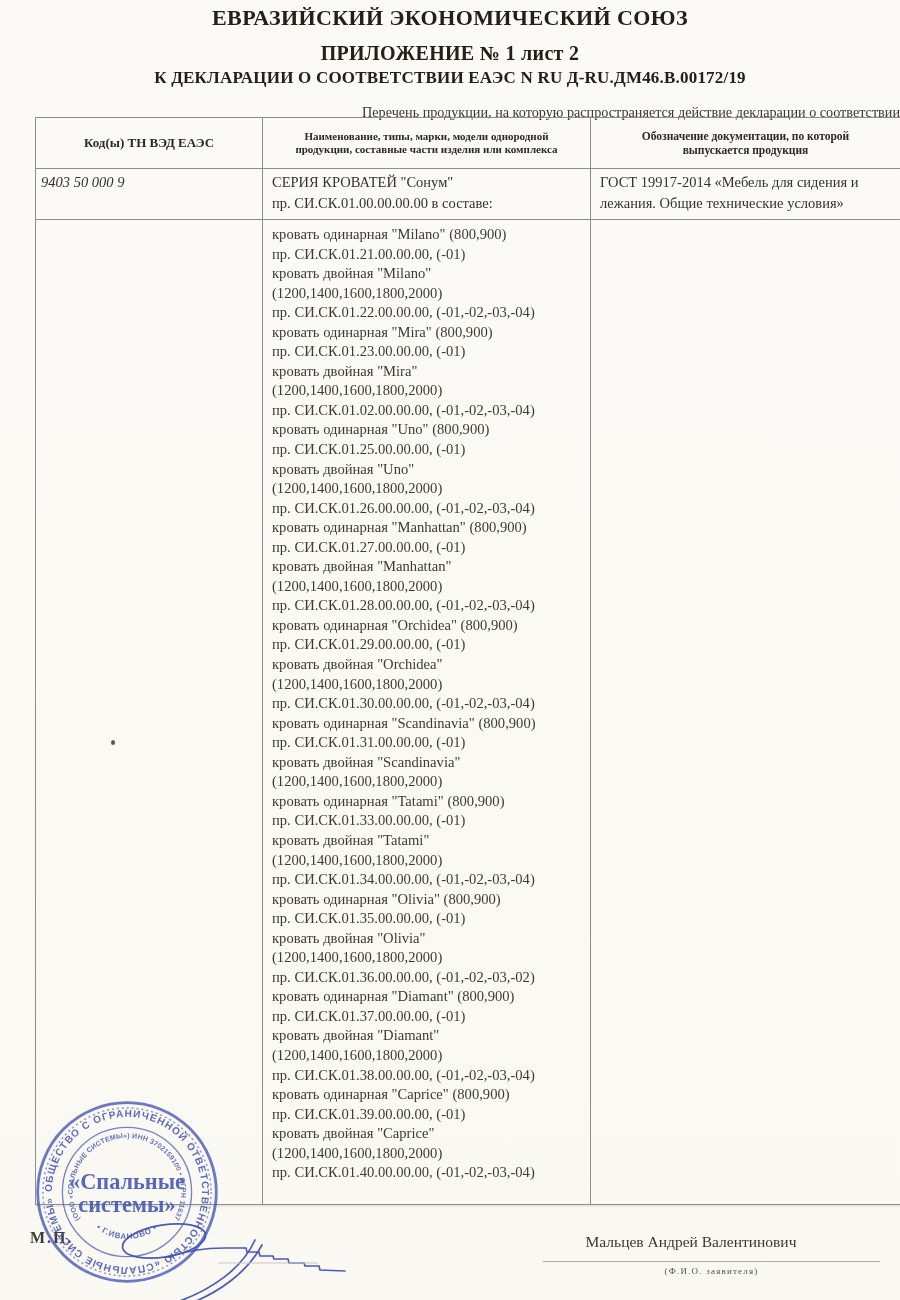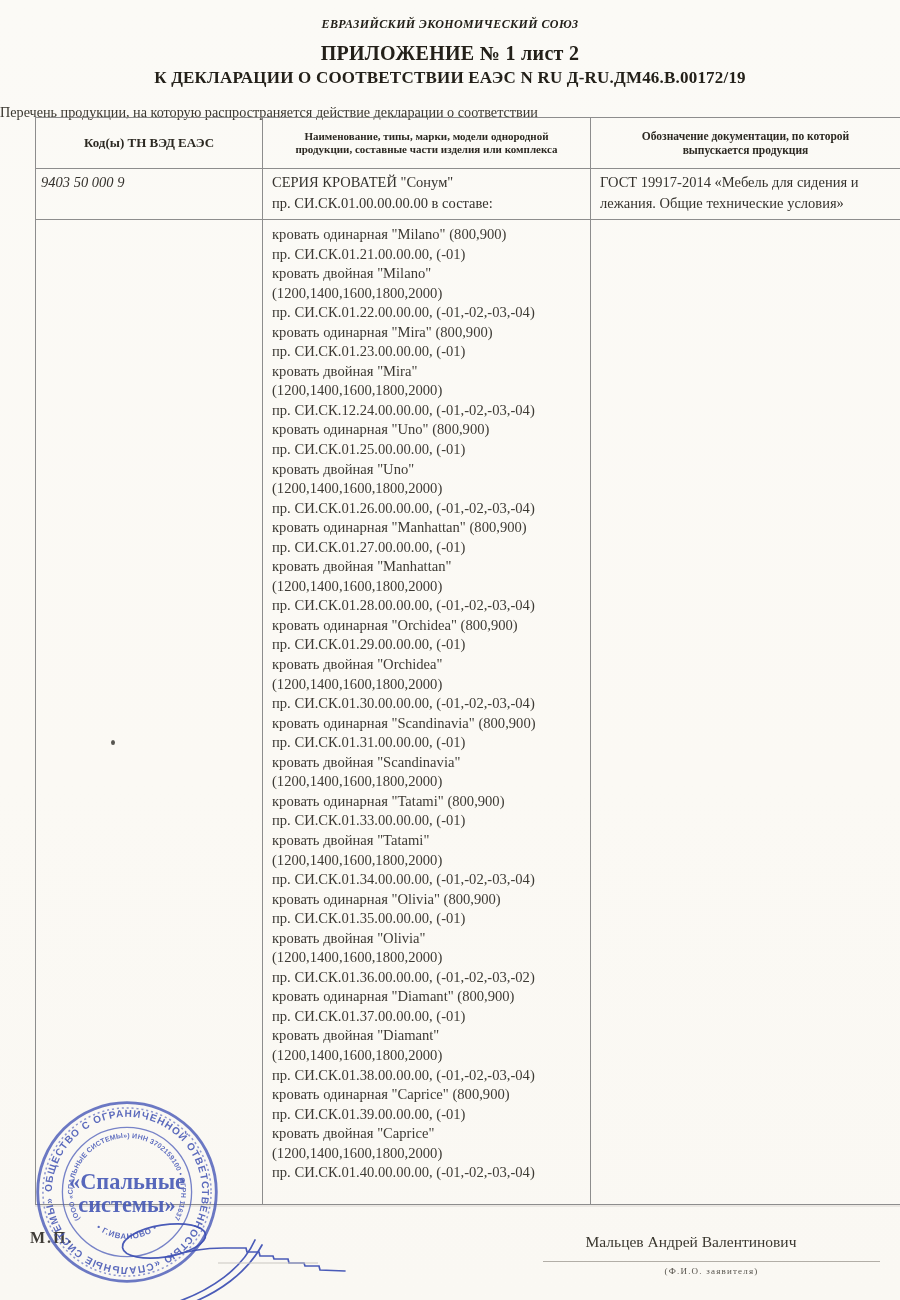--- a/index.html
+++ b/index.html
@@ -4,24 +4,24 @@
 <style>
   html,body{margin:0;padding:0;background:#ffffff;}
   .page{
     position:relative;width:900px;height:1300px;overflow:hidden;
     background:linear-gradient(180deg,#fbfaf6 0%,#fbf9f4 60%,#faf8f3 100%);
     font-family:"Liberation Serif","DejaVu Serif",serif;
     color:#35322d;
   }
   
   .title-line{position:absolute;left:0;width:100%;text-align:center;font-weight:bold;color:#232019;}
-  .t1{top:17px;font-size:12px;letter-spacing:.4px;font-style:italic;}
+  .t1{top:5px;font-size:22px;letter-spacing:.4px;}
   .t2{top:42px;font-size:20px;letter-spacing:.3px;}
   .t3{top:68px;font-size:17px;letter-spacing:.2px;}
-  .subtitle{position:absolute;top:104px;left:0;width:100%;text-align:left;font-size:14.2px;color:#3a372f;font-weight:normal;}
+  .subtitle{position:absolute;top:104px;left:0;width:100%;text-align:right;font-size:14.2px;color:#3a372f;font-weight:normal;}
   
   .doc-table{
     position:absolute;left:35px;top:117px;width:864px;
     border-top:1px solid #8d8d8d;border-left:1px solid #8d8d8d;border-bottom:1px solid #8d8d8d;
     box-shadow:0 2px 0 rgba(120,115,105,.12);
   }
   .trow{display:flex;}
   .cell{box-sizing:border-box;}
   .c1{width:227px;border-right:1px solid #8d8d8d;}
   .c2{width:328px;border-right:1px solid #8d8d8d;}
@@ -90,21 +90,21 @@
       <div class="cell c2">
           <div class="pline">кровать одинарная "Milano" (800,900)</div>
           <div class="pline">пр. СИ.СК.01.21.00.00.00, (-01)</div>
           <div class="pline">кровать двойная "Milano"</div>
           <div class="pline">(1200,1400,1600,1800,2000)</div>
           <div class="pline">пр. СИ.СК.01.22.00.00.00, (-01,-02,-03,-04)</div>
           <div class="pline">кровать одинарная "Mira" (800,900)</div>
           <div class="pline">пр. СИ.СК.01.23.00.00.00, (-01)</div>
           <div class="pline">кровать двойная "Mira"</div>
           <div class="pline">(1200,1400,1600,1800,2000)</div>
-          <div class="pline">пр. СИ.СК.12.24.00.00.00, (-01,-02,-03,-04)</div>
+          <div class="pline">пр. СИ.СК.01.02.00.00.00, (-01,-02,-03,-04)</div>
           <div class="pline">кровать одинарная "Uno" (800,900)</div>
           <div class="pline">пр. СИ.СК.01.25.00.00.00, (-01)</div>
           <div class="pline">кровать двойная "Uno"</div>
           <div class="pline">(1200,1400,1600,1800,2000)</div>
           <div class="pline">пр. СИ.СК.01.26.00.00.00, (-01,-02,-03,-04)</div>
           <div class="pline">кровать одинарная "Manhattan" (800,900)</div>
           <div class="pline">пр. СИ.СК.01.27.00.00.00, (-01)</div>
           <div class="pline">кровать двойная "Manhattan"</div>
           <div class="pline">(1200,1400,1600,1800,2000)</div>
           <div class="pline">пр. СИ.СК.01.28.00.00.00, (-01,-02,-03,-04)</div>

